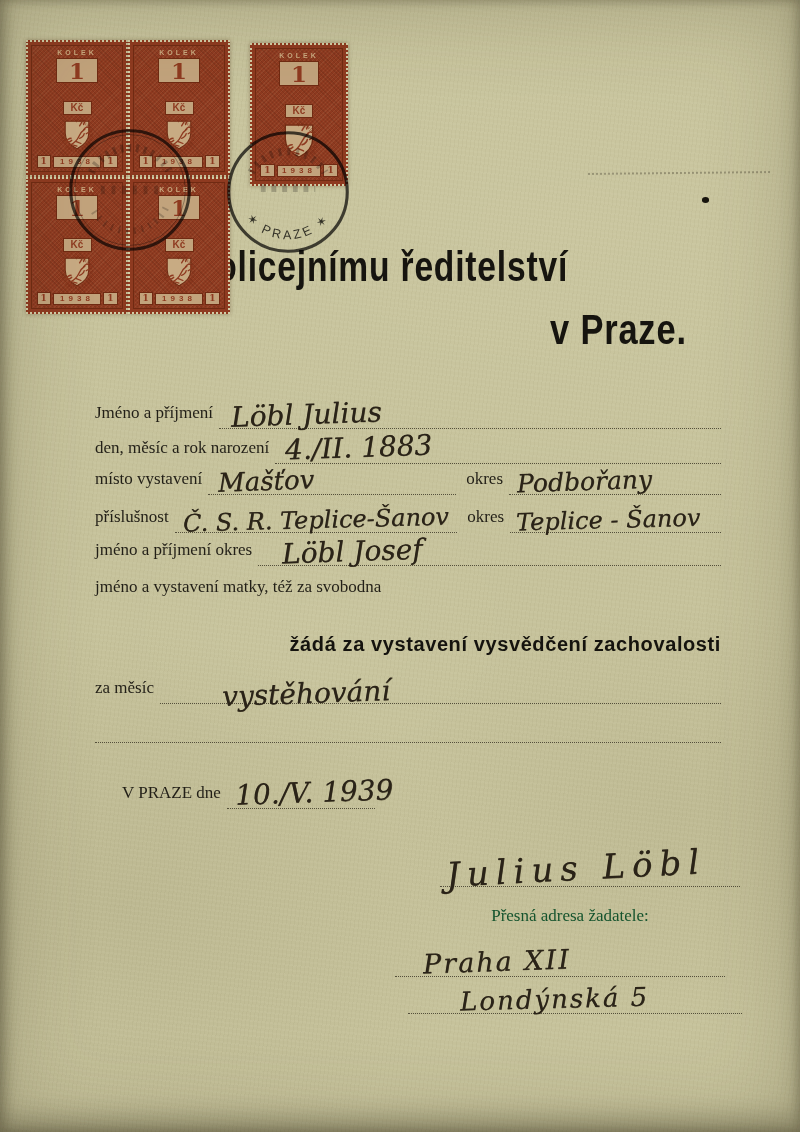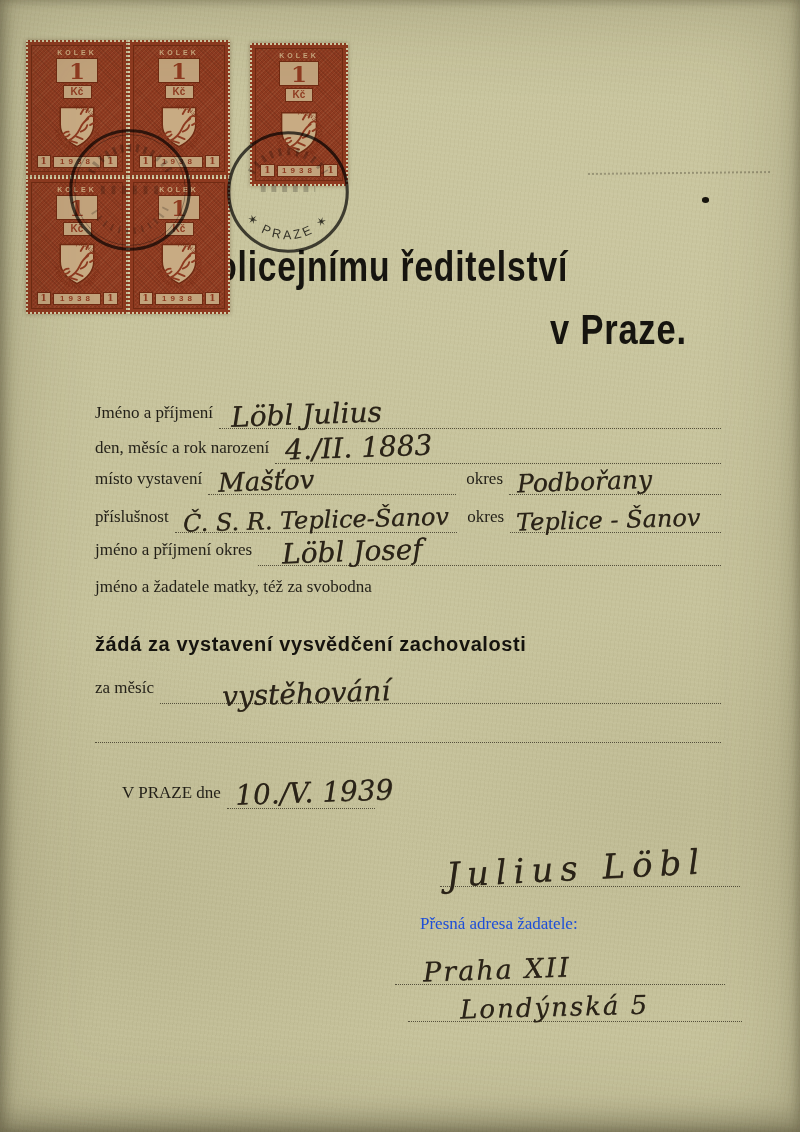--- a/index.html
+++ b/index.html
@@ -34,21 +34,21 @@
          box-shadow:0 0 4px rgba(60,30,10,.35);}
   .s-in{position:absolute;inset:3px;border:1px solid #702a12;display:flex;flex-direction:column;align-items:center;
     background:
       repeating-linear-gradient(45deg, rgba(55,18,6,.14) 0 1px, transparent 1px 3px),
       repeating-linear-gradient(-45deg, rgba(225,185,140,.10) 0 1px, transparent 1px 3px),
       #8e3a20;}
   .s-kolek{margin-top:3px;font-family:"Liberation Sans",sans-serif;font-size:7px;font-weight:700;
            letter-spacing:3px;color:#c9a87e;line-height:1;}
   .s-vbox{margin-top:2px;width:44%;background:#c2a37c;text-align:center;border:1px solid #702a12;}
   .s-v{font-family:"DejaVu Serif",serif;font-weight:700;font-size:23px;line-height:1;color:#8e3a20;}
-  .s-kcbox{margin-top:2px;width:30%;background:#c2a37c;border:1px solid #702a12;text-align:center;}
+  .s-kcbox{margin-top:18px;width:30%;background:#c2a37c;border:1px solid #702a12;text-align:center;}
   .s-kc{font-family:"Liberation Sans",sans-serif;font-weight:700;font-size:10px;line-height:12px;color:#8e3a20;}
   .s-shield{margin-top:1px;width:62px;flex:1;}
   .s-bot{width:90%;margin:1px auto 3px;display:flex;align-items:center;gap:2px;}
   .s-c{background:#c2a37c;border:1px solid #702a12;color:#8e3a20;
        font:700 9px "DejaVu Serif",serif;padding:0 3px;line-height:11px;}
   .s-y{flex:1;background:#c2a37c;border:1px solid #702a12;color:#8e3a20;text-align:center;
        font:700 8px "Liberation Sans",sans-serif;letter-spacing:4px;line-height:10px;}
 
   
   .pm{position:absolute;z-index:6;mix-blend-mode:multiply;filter:blur(.3px);}
@@ -62,31 +62,31 @@
            background:#17140d;border-radius:50%/45%;}
 
   
   .frow{position:absolute;left:95px;right:79px;display:flex;align-items:center;height:30px;z-index:2;}
   .flabel{font-size:17px;line-height:1.1;padding-right:6px;white-space:nowrap;color:#221f17;}
   .flabel.mid{padding-left:10px;}
   .ffill{position:relative;height:100%;border-bottom:1.6px dotted #55503c;}
   .hw{position:absolute;bottom:0;left:10px;line-height:.9;white-space:nowrap;z-index:3;
       font-family:"DejaVu Serif",serif;font-style:italic;color:#2a2318;
       text-shadow:.3px .3px .5px rgba(35,26,10,.65);}
-  .statement{position:absolute;left:95px;right:79px;top:633px;z-index:2;text-align:left;
+  .statement{position:absolute;left:95px;right:79px;top:633px;z-index:2;text-align:right;
       font-family:"Liberation Sans",sans-serif;font-weight:700;font-size:20px;
       letter-spacing:.6px;color:#15130e;}
   .divider{position:absolute;left:95px;right:79px;top:712px;height:30px;z-index:2;
       border-bottom:1.6px dotted #55503c;}
   .pd-row{left:122px;right:auto;width:245px;}
   .sig-block{position:absolute;left:440px;width:300px;top:836px;z-index:2;}
   .sig-label{text-align:center;font-size:17px;color:#221f17;}
   .sig-line{position:relative;height:50px;border-bottom:1.6px dotted #55503c;}
   .addr-block{position:absolute;left:420px;width:300px;top:906px;z-index:2;}
-  .addr-label{font-size:17px;color:#1d4ed8;margin-top:8px;}
+  .addr-label{text-align:center;font-size:17px;color:#14532d;}
   .addr-line{position:relative;border-bottom:1.6px dotted #55503c;}
   .addr-line.l1{height:50px;margin-left:-25px;margin-right:-5px;}
   .addr-line.l2{height:36px;margin-left:-12px;margin-right:-22px;}
 </style>
 </head>
 <body>
 
 <div class="page">
   <div class="texture"></div>
 
@@ -320,21 +320,21 @@
   </div>
 
   <div class="frow" style="top:535px">
     <span class="flabel">jméno a příjmení okres</span>
     <span class="ffill" style="flex:1">
       <span class="hw" style="font-size:28px;left:24px;transform:rotate(-2deg)">Löbl Josef</span>
     </span>
   </div>
 
   <div class="frow" style="top:572px">
-    <span class="flabel">jméno a žadatele matky, též za svobodna</span>
+    <span class="flabel">jméno a vystavení matky, též za svobodna</span>
   </div>
 
   <div class="statement">žádá za vystavení vysvědčení zachovalosti</div>
 
   <div class="frow" style="top:673px">
     <span class="flabel">za měsíc</span>
     <span class="ffill" style="flex:1">
       <span class="hw" style="font-size:28px;left:62px;bottom:-4px;transform:rotate(-2deg)">vystěhování</span>
     </span>
   </div>

